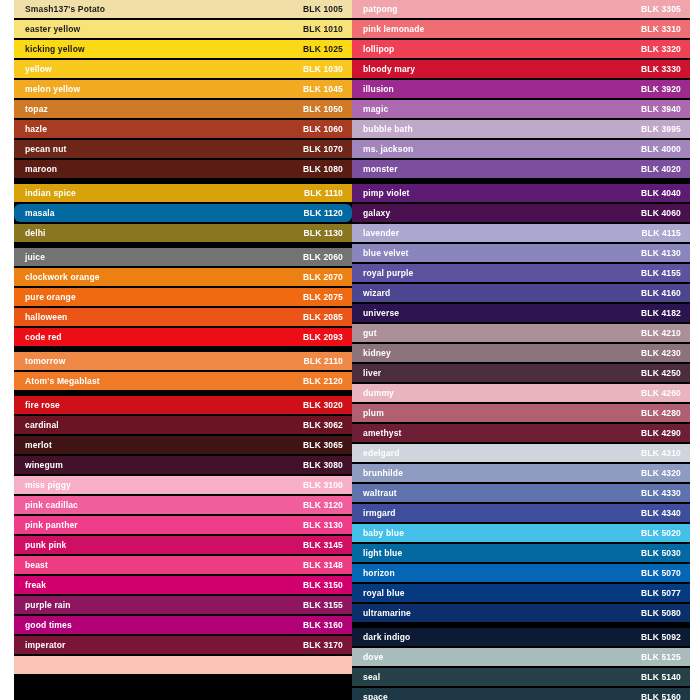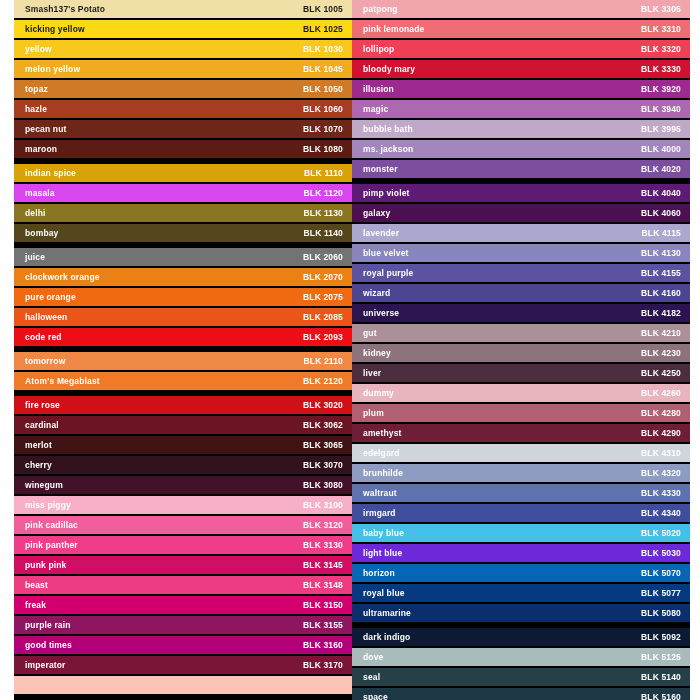--- a/index.html
+++ b/index.html
@@ -68,20 +68,24 @@
 <body>
 
 <div id="sheet">
   <div id="left-gutter"></div>
   <div id="right-gutter"></div>
   <div class="col" id="col-left">
       <div class="swatch" style="background: rgb(240, 224, 168);">
         <span class="sw-name" style="color: rgb(26, 26, 26);">Smash137's Potato</span>
         <span class="sw-code" style="color: rgb(26, 26, 26); margin-left: 17px;">BLK 1005</span>
       </div>
+      <div class="swatch" style="background: rgb(247, 227, 122);">
+        <span class="sw-name" style="color: rgb(26, 26, 26);">easter yellow</span>
+        <span class="sw-code" style="color: rgb(26, 26, 26);">BLK 1010</span>
+      </div>
       <div class="swatch" style="background: rgb(251, 217, 20);">
         <span class="sw-name" style="color: rgb(26, 26, 26);">kicking yellow</span>
         <span class="sw-code" style="color: rgb(26, 26, 26);">BLK 1025</span>
       </div>
       <div class="swatch" style="background: rgb(249, 200, 28);">
         <span class="sw-name" style="color: rgb(255, 255, 255);">yellow</span>
         <span class="sw-code" style="color: rgb(255, 255, 255);">BLK 1030</span>
       </div>
       <div class="swatch" style="background: rgb(242, 171, 33);">
         <span class="sw-name" style="color: rgb(255, 255, 255);">melon yellow</span>
@@ -100,32 +104,28 @@
         <span class="sw-code" style="color: rgb(255, 255, 255);">BLK 1070</span>
       </div>
       <div class="swatch" style="background: rgb(91, 29, 19);">
         <span class="sw-name" style="color: rgb(255, 255, 255);">maroon</span>
         <span class="sw-code" style="color: rgb(255, 255, 255);">BLK 1080</span>
       </div>
       <div class="swatch gap-before" style="background: rgb(217, 162, 10);">
         <span class="sw-name" style="color: rgb(255, 255, 255);">indian spice</span>
         <span class="sw-code" style="color: rgb(255, 255, 255);">BLK 1110</span>
       </div>
-      <div class="swatch" style="background: #d946ef;">
+      <div class="swatch" style="background: #0369a1; border-radius: 6px;">
         <span class="sw-name" style="color: rgb(255, 255, 255);">masala</span>
         <span class="sw-code" style="color: rgb(255, 255, 255);">BLK 1120</span>
       </div>
       <div class="swatch" style="background: rgb(138, 117, 32);">
         <span class="sw-name" style="color: rgb(255, 255, 255);">delhi</span>
         <span class="sw-code" style="color: rgb(255, 255, 255);">BLK 1130</span>
       </div>
-      <div class="swatch" style="background: rgb(85, 70, 28);">
-        <span class="sw-name" style="color: rgb(255, 255, 255);">bombay</span>
-        <span class="sw-code" style="color: rgb(255, 255, 255);">BLK 1140</span>
-      </div>
       <div class="swatch gap-before" style="background: #737373;">
         <span class="sw-name" style="color: rgb(255, 255, 255);">juice</span>
         <span class="sw-code" style="color: rgb(255, 255, 255);">BLK 2060</span>
       </div>
       <div class="swatch" style="background: rgb(237, 128, 18);">
         <span class="sw-name" style="color: rgb(255, 255, 255);">clockwork orange</span>
         <span class="sw-code" style="color: rgb(255, 255, 255);">BLK 2070</span>
       </div>
       <div class="swatch" style="background: rgb(240, 106, 18);">
         <span class="sw-name" style="color: rgb(255, 255, 255);">pure orange</span>
@@ -151,24 +151,20 @@
         <span class="sw-name" style="color: rgb(255, 255, 255);">fire rose</span>
         <span class="sw-code" style="color: rgb(255, 255, 255);">BLK 3020</span>
       </div>
       <div class="swatch" style="background: rgb(107, 20, 36);">
         <span class="sw-name" style="color: rgb(255, 255, 255);">cardinal</span>
         <span class="sw-code" style="color: rgb(255, 255, 255);">BLK 3062</span>
       </div>
       <div class="swatch" style="background: rgb(64, 20, 20);">
         <span class="sw-name" style="color: rgb(255, 255, 255);">merlot</span>
         <span class="sw-code" style="color: rgb(255, 255, 255);">BLK 3065</span>
-      </div>
-      <div class="swatch" style="background: rgb(51, 18, 31);">
-        <span class="sw-name" style="color: rgb(255, 255, 255);">cherry</span>
-        <span class="sw-code" style="color: rgb(255, 255, 255);">BLK 3070</span>
       </div>
       <div class="swatch" style="background: rgb(68, 17, 43);">
         <span class="sw-name" style="color: rgb(255, 255, 255);">winegum</span>
         <span class="sw-code" style="color: rgb(255, 255, 255);">BLK 3080</span>
       </div>
       <div class="swatch" style="background: rgb(247, 176, 200);">
         <span class="sw-name" style="color: rgb(255, 255, 255);">miss piggy</span>
         <span class="sw-code" style="color: rgb(255, 255, 255);">BLK 3100</span>
       </div>
       <div class="swatch" style="background: rgb(240, 94, 156);">
@@ -307,21 +303,21 @@
         <span class="sw-code" style="color: rgb(255, 255, 255);">BLK 4330</span>
       </div>
       <div class="swatch" style="background: rgb(63, 78, 156);">
         <span class="sw-name" style="color: rgb(255, 255, 255);">irmgard</span>
         <span class="sw-code" style="color: rgb(255, 255, 255);">BLK 4340</span>
       </div>
       <div class="swatch" style="background: rgb(67, 192, 232);">
         <span class="sw-name" style="color: rgb(255, 255, 255);">baby blue</span>
         <span class="sw-code" style="color: rgb(255, 255, 255);">BLK 5020</span>
       </div>
-      <div class="swatch" style="background: #6d28d9;">
+      <div class="swatch" style="background: #0369a1;">
         <span class="sw-name" style="color: rgb(255, 255, 255);">light blue</span>
         <span class="sw-code" style="color: rgb(255, 255, 255);">BLK 5030</span>
       </div>
       <div class="swatch" style="background: rgb(5, 102, 181);">
         <span class="sw-name" style="color: rgb(255, 255, 255);">horizon</span>
         <span class="sw-code" style="color: rgb(255, 255, 255);">BLK 5070</span>
       </div>
       <div class="swatch" style="background: rgb(5, 58, 128);">
         <span class="sw-name" style="color: rgb(255, 255, 255);">royal blue</span>
         <span class="sw-code" style="color: rgb(255, 255, 255);">BLK 5077</span>

